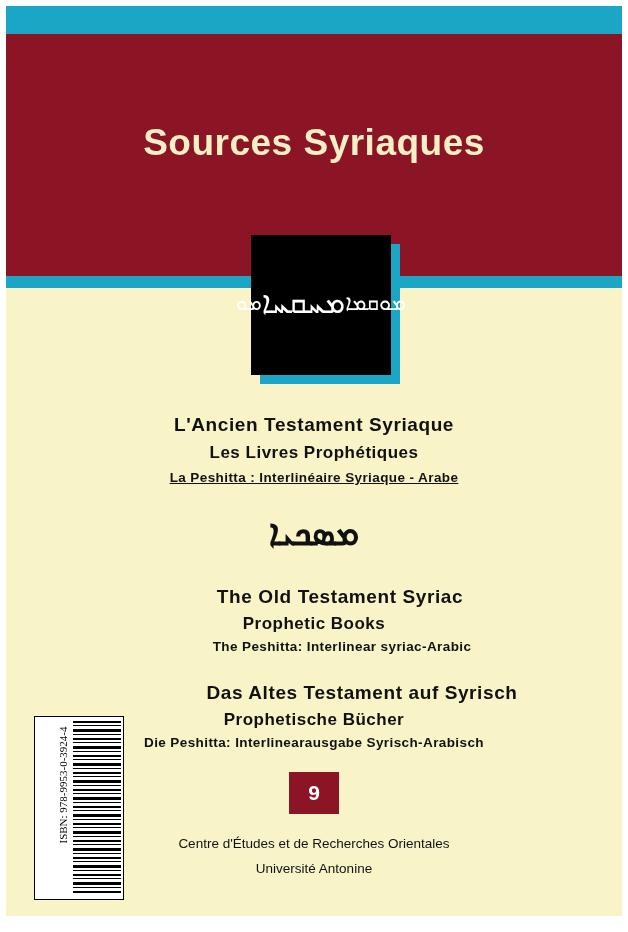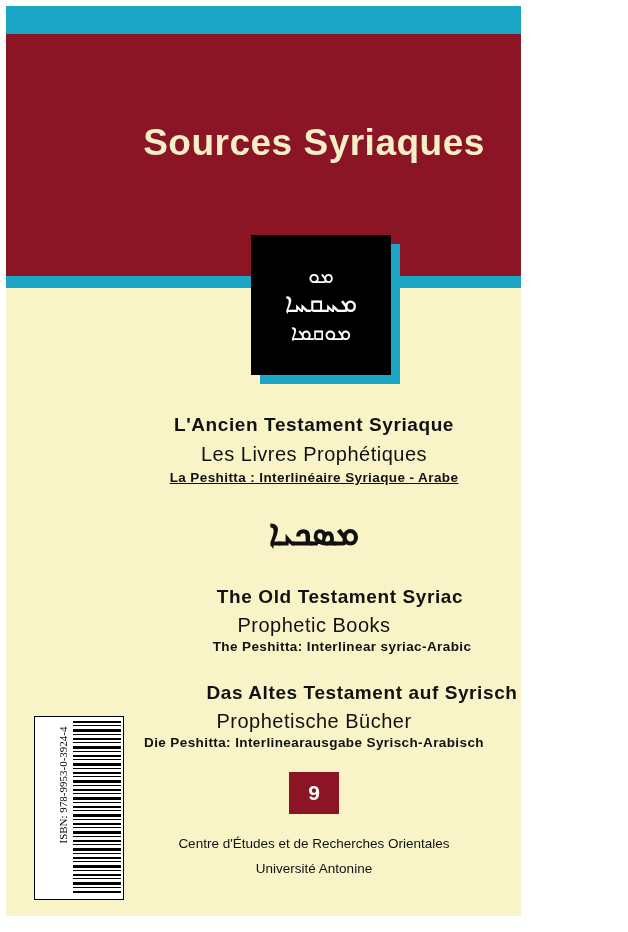--- a/index.html
+++ b/index.html
@@ -5,21 +5,21 @@
   html, body {
     margin: 0;
     padding: 0;
     background: #ffffff;
   }
   body {
     font-family: "Liberation Sans", sans-serif;
   }
   #page {
     position: relative;
-    width: 521px;
+    width: 628px;
     height: 932px;
     background: #0369a1;
     overflow: hidden;
   }
   
   .sheet {
     position: absolute;
     left: 0; top: 0;
     width: 628px;
     height: 932px;
@@ -89,46 +89,45 @@
   }
   .logo-black {
     position: absolute;
     left: 0;
     top: 0;
     width: 140px;
     height: 140px;
     background: #000000;
     color: #ffffff;
     display: flex;
-    flex-direction: column;
     align-items: center;
     justify-content: center;
-    font-family: Liberation Serif, serif;
+    font-family: Liberation Mono, monospace;
     line-height: 1.18;
   }
   .logo-line1 { font-size: 21px; }
-  .logo-line2 { font-size: 27px; }
+  .logo-line2 { font-size: 31px; }
   .logo-line3 { font-size: 22px; }
 
   
   .block {
     position: absolute;
     left: 6px;
     width: 616px;
     text-align: center;
     color: #111111;
   }
   .l1 {
     font-size: 19px;
     font-weight: bold;
     letter-spacing: 0.6px;
   }
   .l2 {
-    font-size: 20px;
-    font-weight: normal;
+    font-size: 17px;
+    font-weight: bold;
     letter-spacing: 0.5px;
   }
   .l3 {
     font-size: 13.5px;
     font-weight: bold;
     letter-spacing: 0.4px;
   }
   .syriac-big {
     position: absolute;
     left: 6px;

